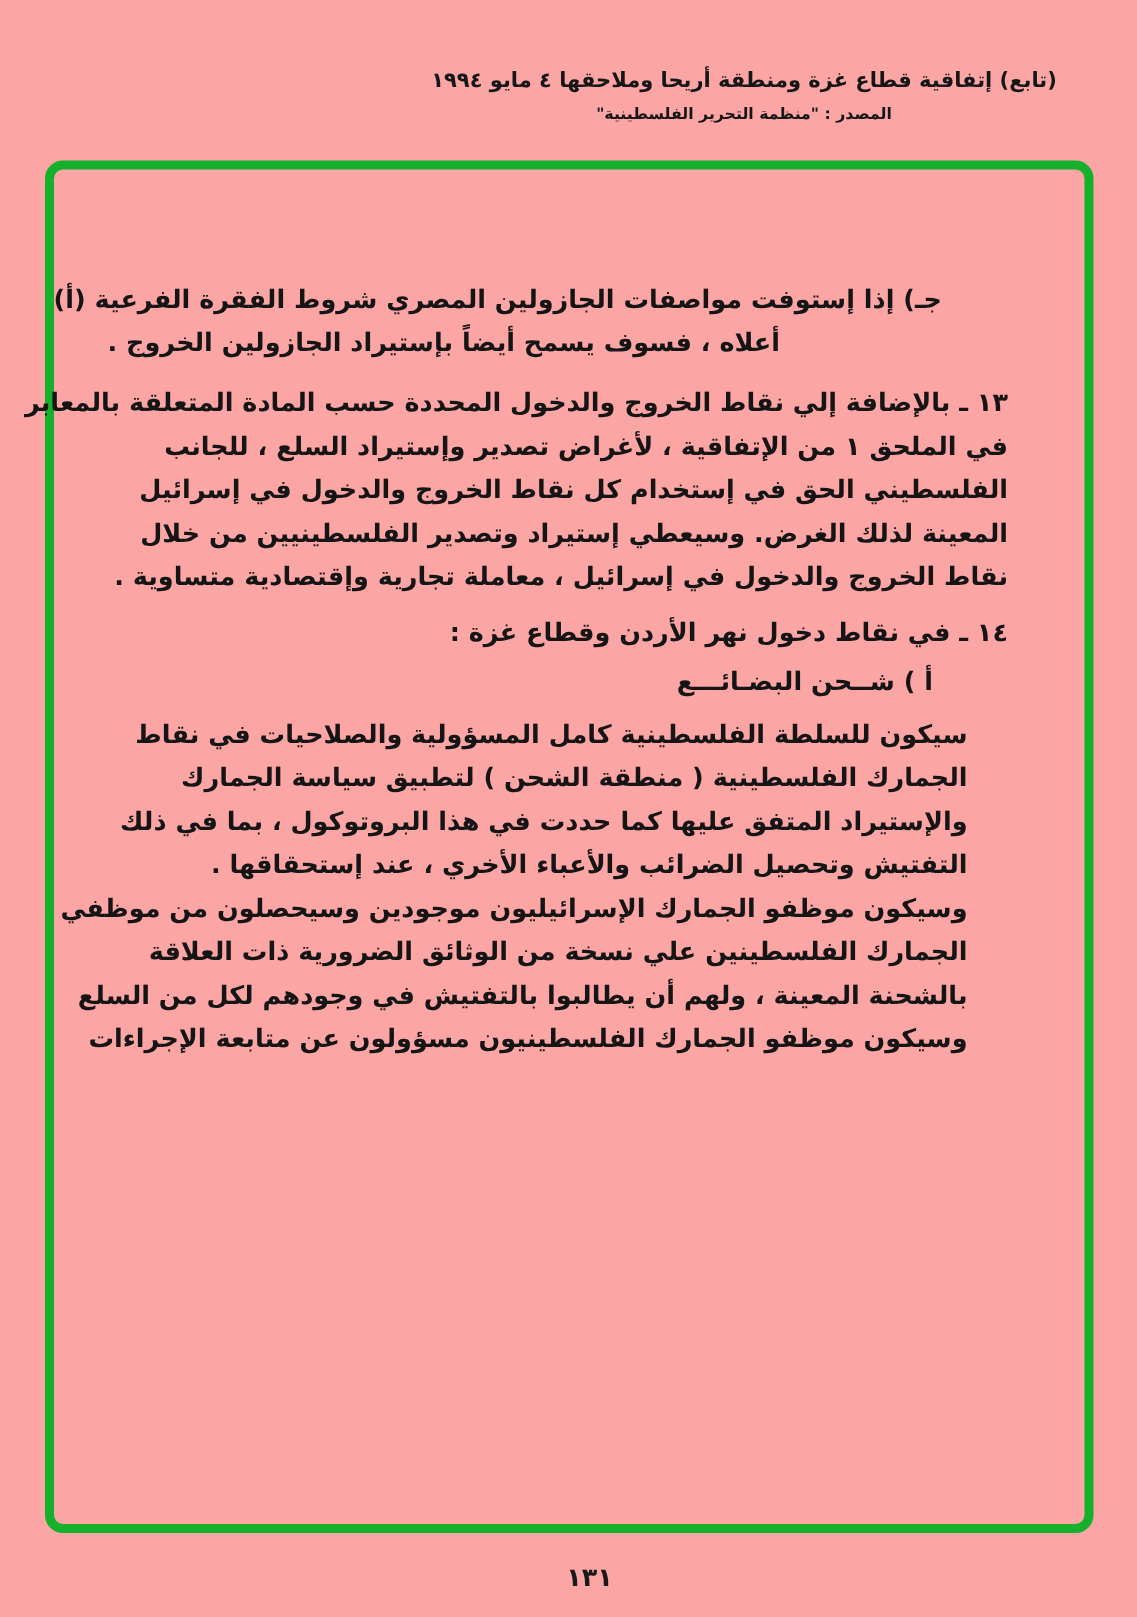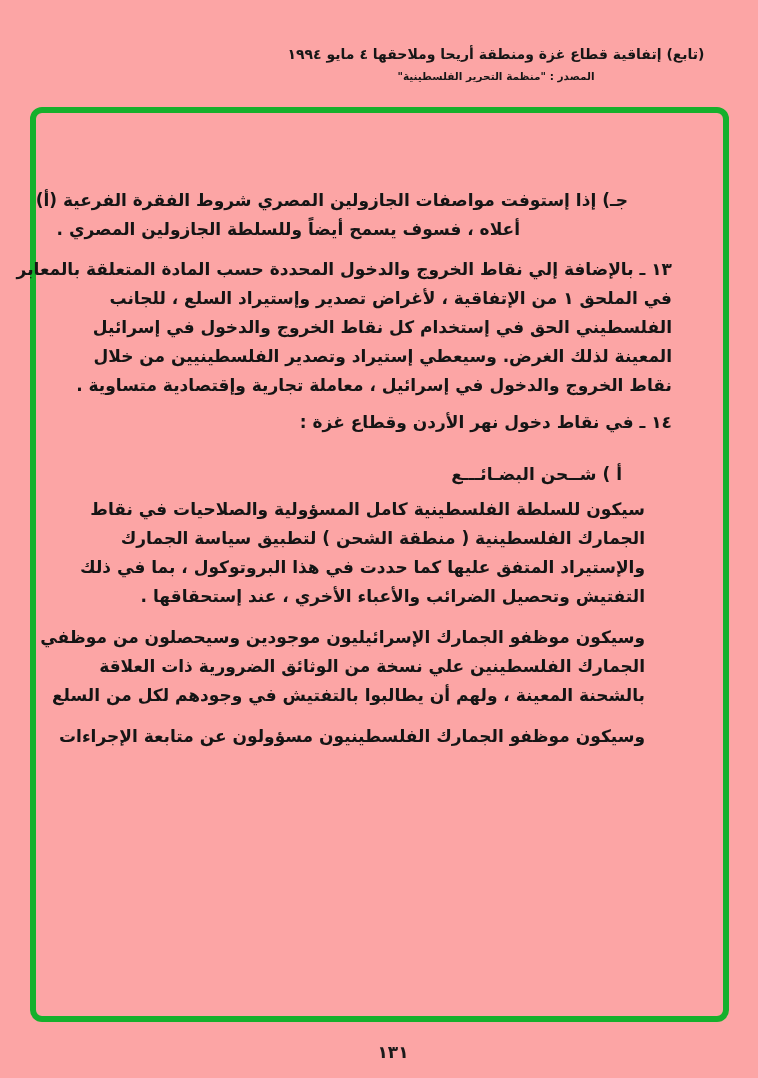--- a/index.html
+++ b/index.html
@@ -62,23 +62,23 @@
     line-height: 29px;
     color: #151515;
   }
   .para { margin: 0; }
   .line { white-space: nowrap; }
 
   
   .mt-a { margin-top: 14px; }
   .mt-b { margin-top: 11px; }
   .mt-c { margin-top: 8px; }
-  .mt-d { margin-top: 23px; }
+  .mt-d { margin-top: 4px; }
   .mt-e { margin-top: 6px; }
-  .mt-f { margin-top: 12px; }
+  .mt-f { margin-top: 0; }
 
   
   .ind-14  { }
   .ind-27  { margin-right: 27px; }
   .ind-32  { margin-right: 32px; }
   .ind-50  { margin-right: 50px; }
   .ind-68  { margin-right: 44px; }
   .ind-152 { margin-right: 152px; }
   .ind-215 { margin-right: 215px; }
 
@@ -106,21 +106,21 @@
     <div class="hdr-source">المصدر :  "منظمة التحرير الفلسطينية"</div>
   </div>
 
   <div class="frame" style="border-color: rgb(21, 176, 44);"></div>
 
   <div class="body-text">
 
 
     <div class="para mt-a">
       <div class="line ind-68">جـ) إذا إستوفت مواصفات الجازولين المصري  شروط الفقرة الفرعية (أ)</div>
-      <div class="line ind-152">أعلاه ، فسوف يسمح أيضاً وللسلطة الجازولين المصري .</div>
+      <div class="line ind-152">أعلاه ، فسوف يسمح أيضاً بإستيراد الجازولين الخروج .</div>
     </div>
 
     <div class="para mt-b">
       <div class="line">١٣ ـ بالإضافة إلي نقاط الخروج والدخول المحددة حسب المادة المتعلقة بالمعابر</div>
       <div class="line ind-14">في الملحق ١ من الإتفاقية ،   لأغراض تصدير وإستيراد السلع ، للجانب</div>
       <div class="line ind-14">الفلسطيني الحق في إستخدام كل نقاط الخروج والدخول في إسرائيل</div>
       <div class="line ind-14">المعينة لذلك الغرض. وسيعطي إستيراد وتصدير الفلسطينيين من خلال</div>
       <div class="line ind-14">نقاط الخروج والدخول في إسرائيل ، معاملة تجارية وإقتصادية متساوية .</div>
     </div>
 

